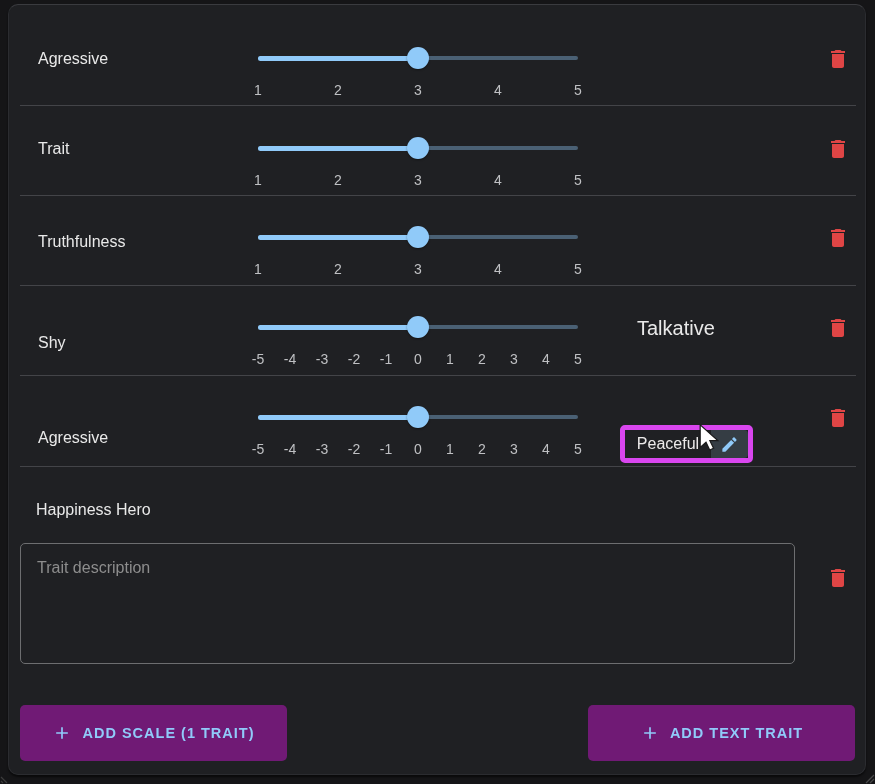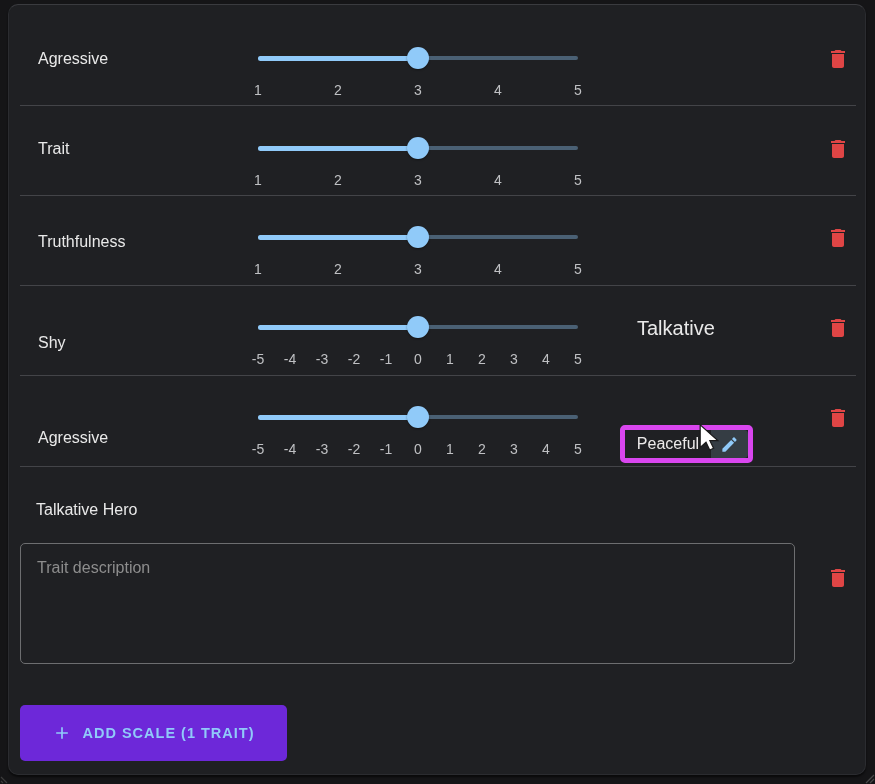--- a/index.html
+++ b/index.html
@@ -60,21 +60,21 @@
   .textarea{
     position:absolute;left:20px;top:543px;width:775px;height:121px;
     background:transparent;border:1px solid #6d6e70;border-radius:5px;
     box-sizing:border-box;resize:none;padding:15px 16px;
     color:#e9e9e9;font-size:16px;font-family:"Liberation Sans",sans-serif;outline:none;
   }
   .textarea::placeholder{color:#8d8d8d;opacity:1;}
   
   .add-btn{
     position:absolute;top:705px;height:56px;border:none;border-radius:5px;
-    background:#6d28d9;color:#90caf9;cursor:pointer;
+    background:#701a75;color:#90caf9;cursor:pointer;
     font-family:"Liberation Sans",sans-serif;font-size:14.5px;font-weight:bold;
     letter-spacing:1px;display:flex;align-items:center;justify-content:center;gap:10px;
   }
   .add-btn svg{width:20px;height:20px;fill:#90caf9;}
   .cursor{position:absolute;left:697px;top:423px;width:24px;height:30px;pointer-events:none;z-index:10;}
   .grip{position:absolute;width:16px;height:16px;opacity:.75;}
   .grip-br{right:0;bottom:0;}
   .grip-bl{left:0;bottom:0;transform:scaleX(-1);}
 </style>
 </head>
@@ -208,34 +208,40 @@
     </div>
     <button class="trash-btn" style="top:403px">
       <svg viewBox="0 0 24 24">
           <path d="M6 19c0 1.1.9 2 2 2h8c1.1 0 2-.9 2-2V7H6v12zM19 4h-3.5l-1-1h-5l-1 1H5v2h14V4z"></path>
         </svg>
     </button>
   </div>
   <div class="divider" style="top:466px"></div>
 
   <div>
-    <div class="trait-label" style="left:36px;top:500px">Talkative Hero</div>
+    <div class="trait-label" style="left:36px;top:500px">Happiness Hero</div>
     <textarea class="textarea" placeholder="Trait description" style=""></textarea>
     <button class="trash-btn" style="top:563px">
       <svg viewBox="0 0 24 24">
           <path d="M6 19c0 1.1.9 2 2 2h8c1.1 0 2-.9 2-2V7H6v12zM19 4h-3.5l-1-1h-5l-1 1H5v2h14V4z"></path>
         </svg>
     </button>
   </div>
 
   <button class="add-btn" style="left:20px;width:267px">
     <svg viewBox="0 0 24 24">
         <path d="M19 13h-6v6h-2v-6H5v-2h6V5h2v6h6v2z"></path>
       </svg>
     <span>ADD SCALE (1 TRAIT)</span>
+  </button>
+  <button class="add-btn" style="left:588px;width:267px">
+    <svg viewBox="0 0 24 24">
+        <path d="M19 13h-6v6h-2v-6H5v-2h6V5h2v6h6v2z"></path>
+      </svg>
+    <span>ADD TEXT TRAIT</span>
   </button>
 
   <svg class="cursor" viewBox="0 0 12 17">
     <path d="M1 1 L1 13.8 L4.3 10.9 L6.4 15.3 L8.6 14.3 L6.5 10 L11 10 Z" fill="#ffffff" stroke="#1a1a1a" stroke-width="0.7"></path>
   </svg>
 
   <svg class="grip grip-br" viewBox="0 0 16 16">
     <path d="M15 7 L7 15 M15 11 L11 15" stroke="#5a5a5a" stroke-width="1.2" fill="none"></path>
   </svg>
   <svg class="grip grip-bl" viewBox="0 0 16 16">

